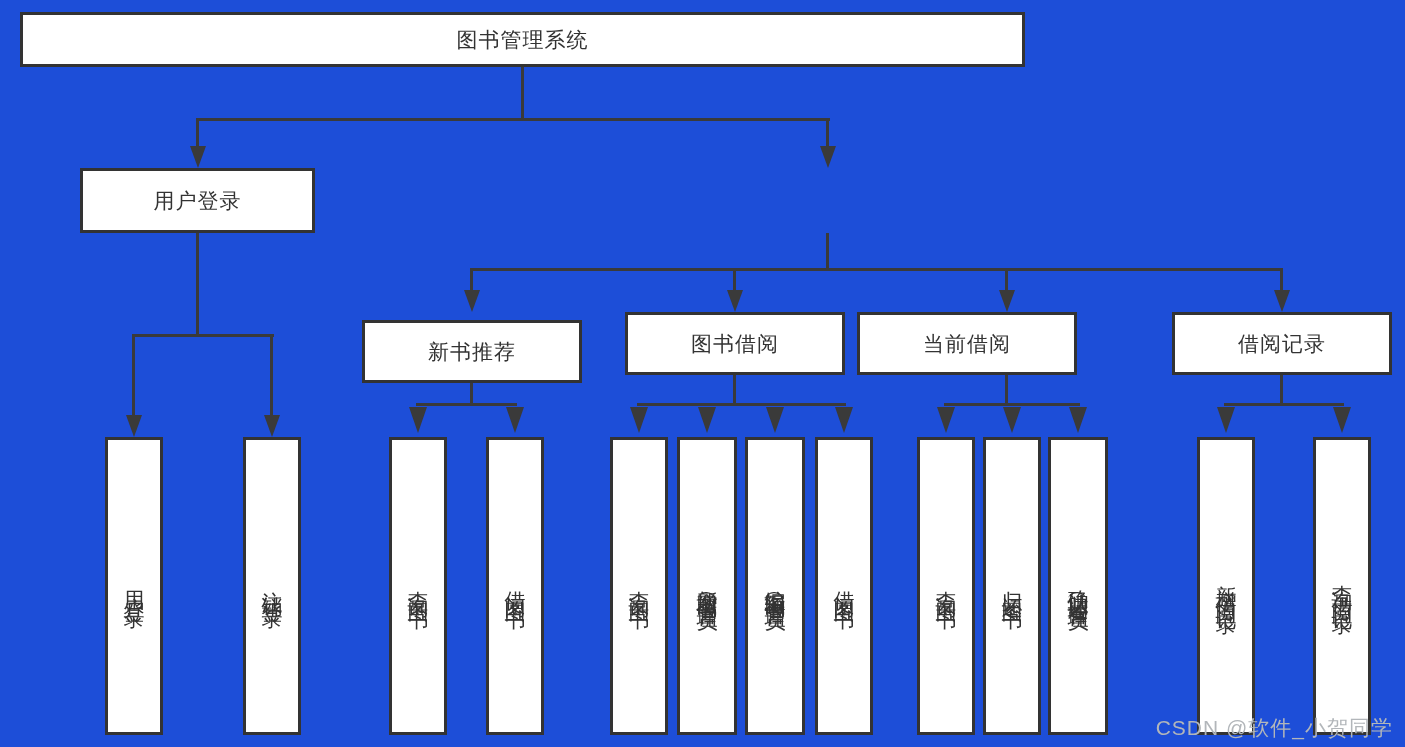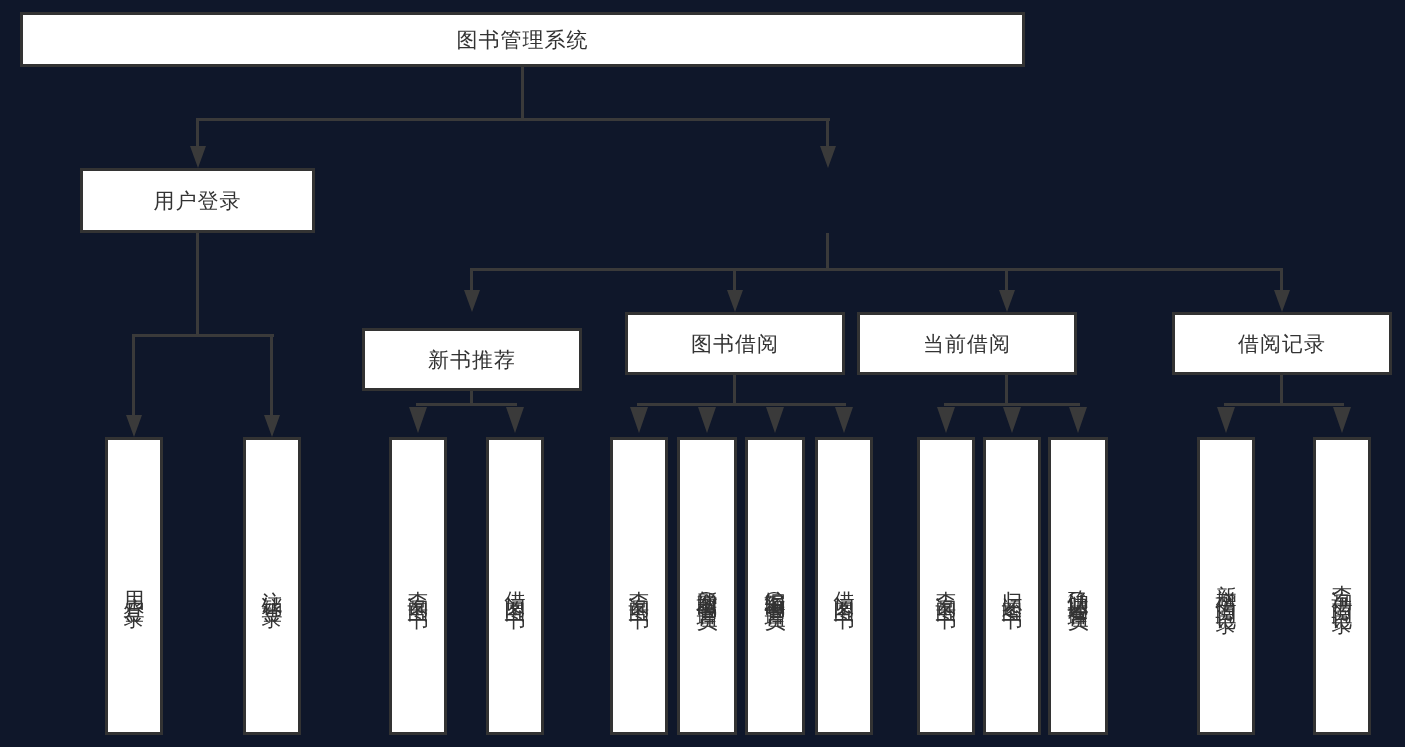--- a/index.html
+++ b/index.html
@@ -1,17 +1,17 @@
 <!DOCTYPE html>
 <html><head>
 <meta charset="utf-8">
 <style>
   html,body{margin:0;padding:0;background:#ffffff;}
   #canvas{
-    position:relative;width:1405px;height:747px;background:#0f172a;overflow:hidden;
+    position:relative;width:1405px;height:747px;background:#1d4ed8;overflow:hidden;
     font-family:"Liberation Sans",sans-serif;color:#333333;
   }
   .box{
     position:absolute;box-sizing:border-box;border:3px solid #333333;background:#ffffff;
     display:flex;align-items:center;justify-content:center;
   }
   .hlabel{font-size:21px;letter-spacing:1px;color:#333333;white-space:nowrap;}
   .vlabel{
     writing-mode:vertical-rl;text-orientation:mixed;
     font-size:21px;letter-spacing:6px;line-height:1.15;color:#333333;white-space:nowrap;
@@ -86,21 +86,21 @@
   <div class="arrow big" style="left:1333px;top:407px;"></div>
 
   <div class="box" style="left:20px;top:12px;width:1005px;height:55px;">
     <span class="hlabel">图书管理系统</span>
   </div>
 
   <div class="box" style="left:80px;top:168px;width:235px;height:65px;">
     <span class="hlabel">用户登录</span>
   </div>
 
-  <div class="box" style="left:362px;top:328px;width:220px;height:63px;text-align:center;">
+  <div class="box" style="left:362px;top:320px;width:220px;height:63px;text-align:center;">
     <span class="hlabel">新书推荐</span>
   </div>
   <div class="box" style="left:625px;top:312px;width:220px;height:63px;">
     <span class="hlabel">图书借阅</span>
   </div>
   <div class="box" style="left:857px;top:312px;width:220px;height:63px;">
     <span class="hlabel">当前借阅</span>
   </div>
   <div class="box" style="left:1172px;top:312px;width:220px;height:63px;text-align:right;">
     <span class="hlabel">借阅记录</span>
@@ -143,14 +143,15 @@
     <span class="vlabel" style="letter-spacing:3px;">确认归还（管理员）</span>
   </div>
 
   <div class="box" style="left:1197px;top:437px;width:58px;height:298px;">
     <span class="vlabel">新增借阅记录</span>
   </div>
   <div class="box" style="left:1313px;top:437px;width:58px;height:298px;">
     <span class="vlabel">查询借阅记录</span>
   </div>
 
+  <div id="watermark">CSDN @软件_小贺同学</div>
 
 </div>
 
 </body></html>

